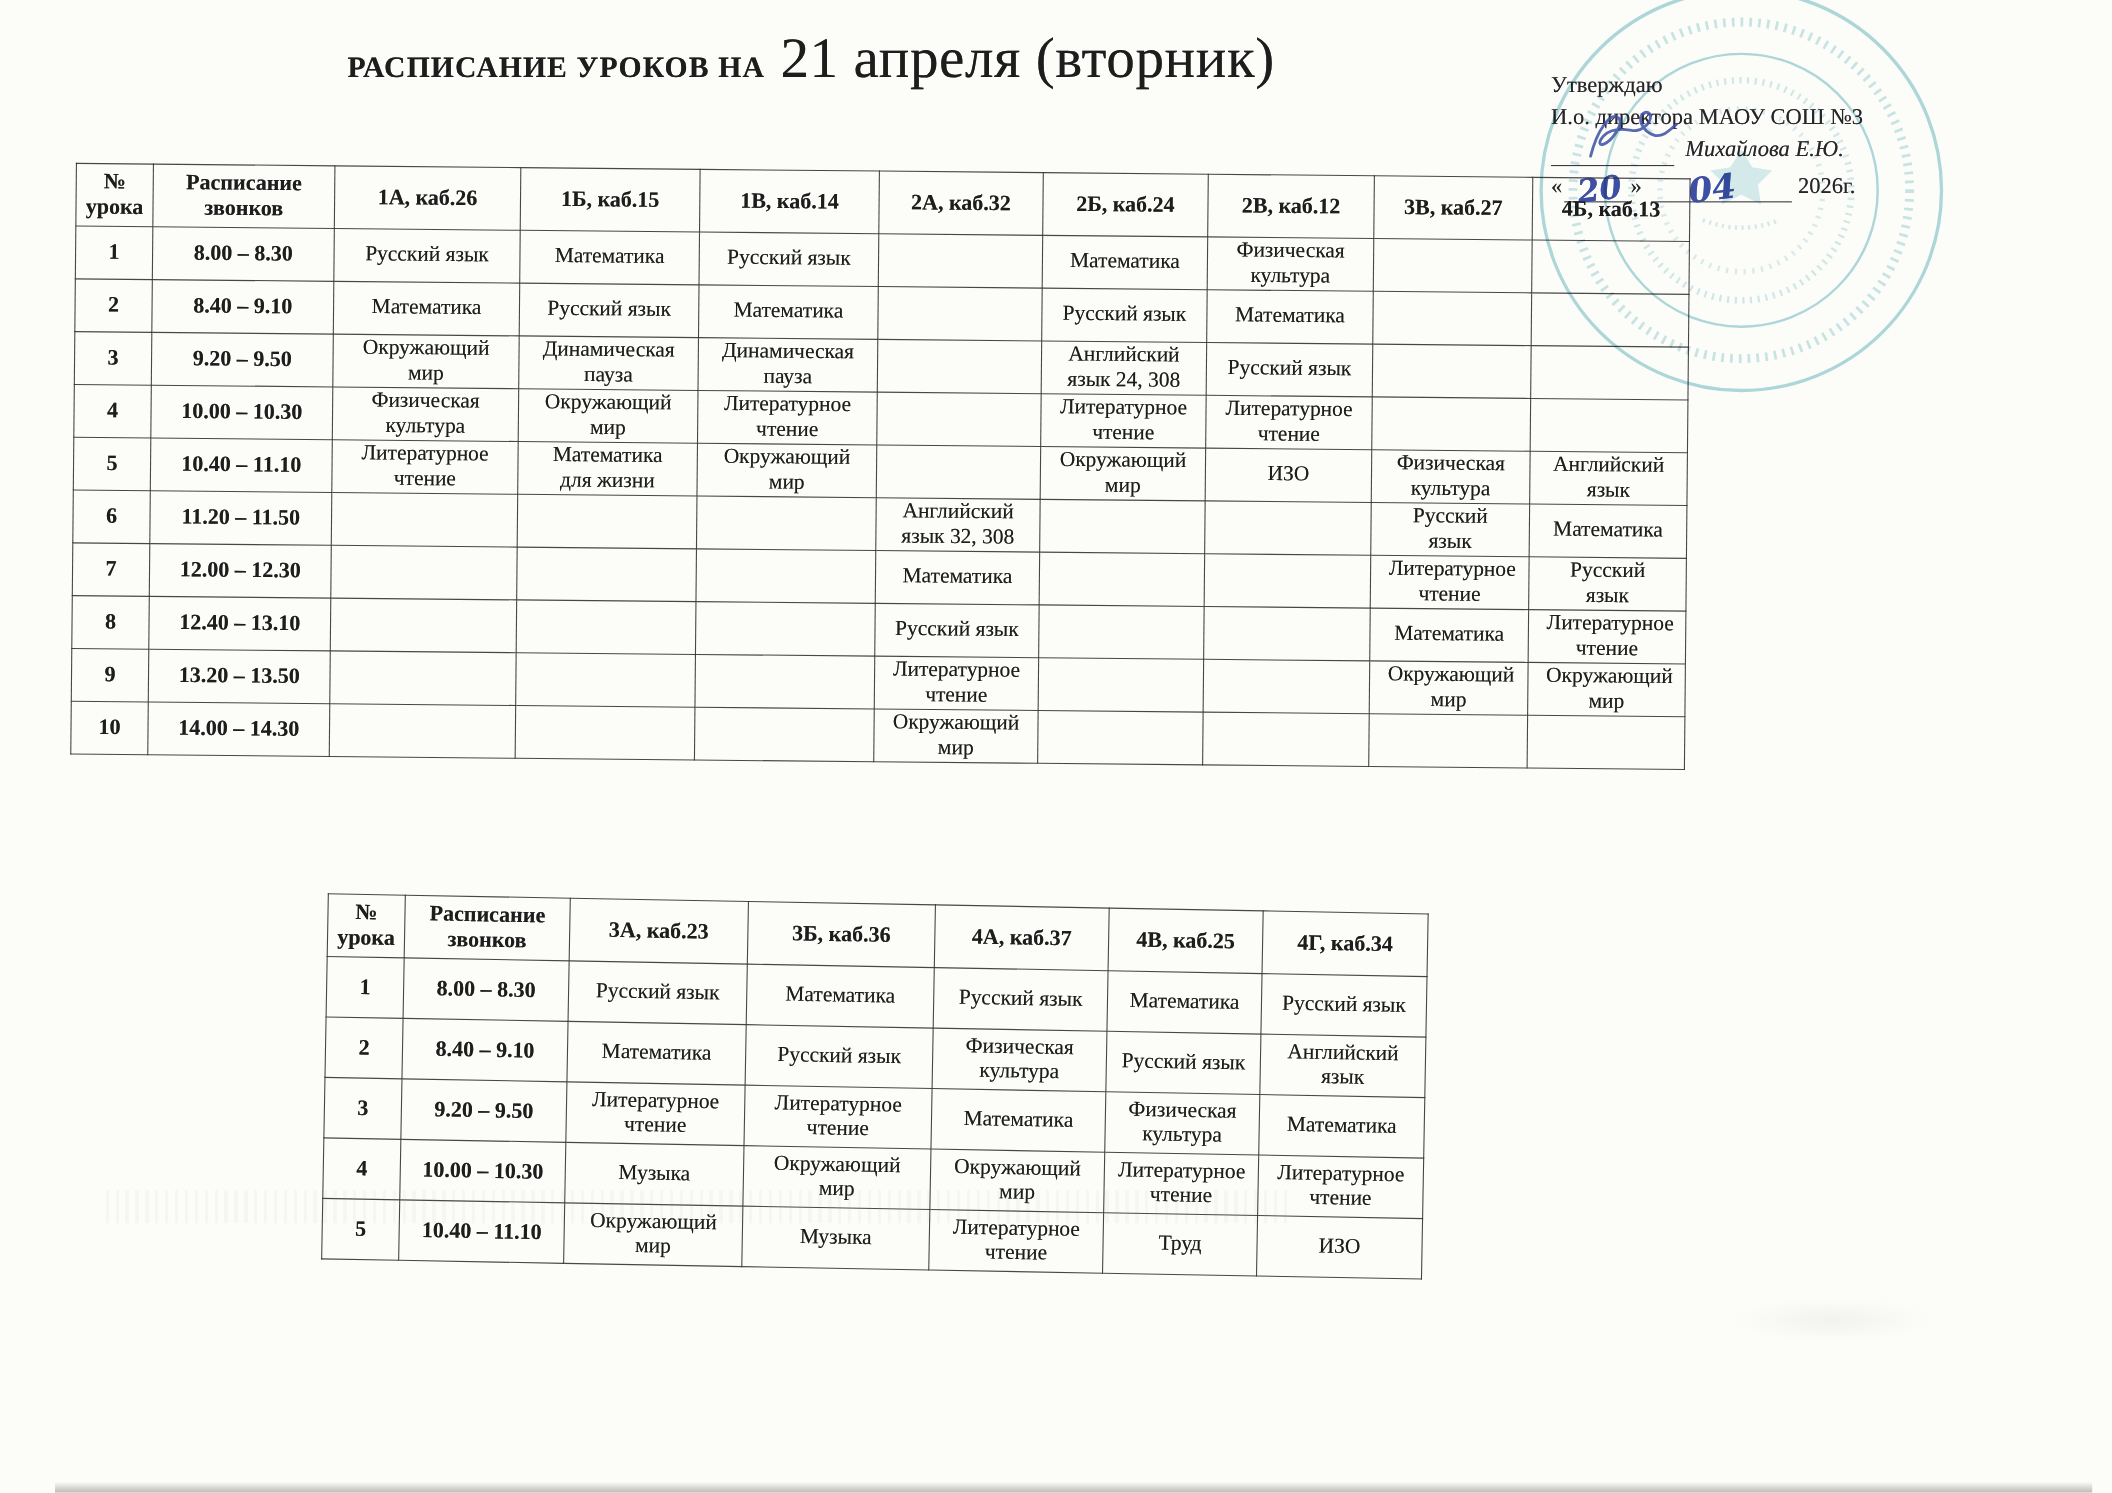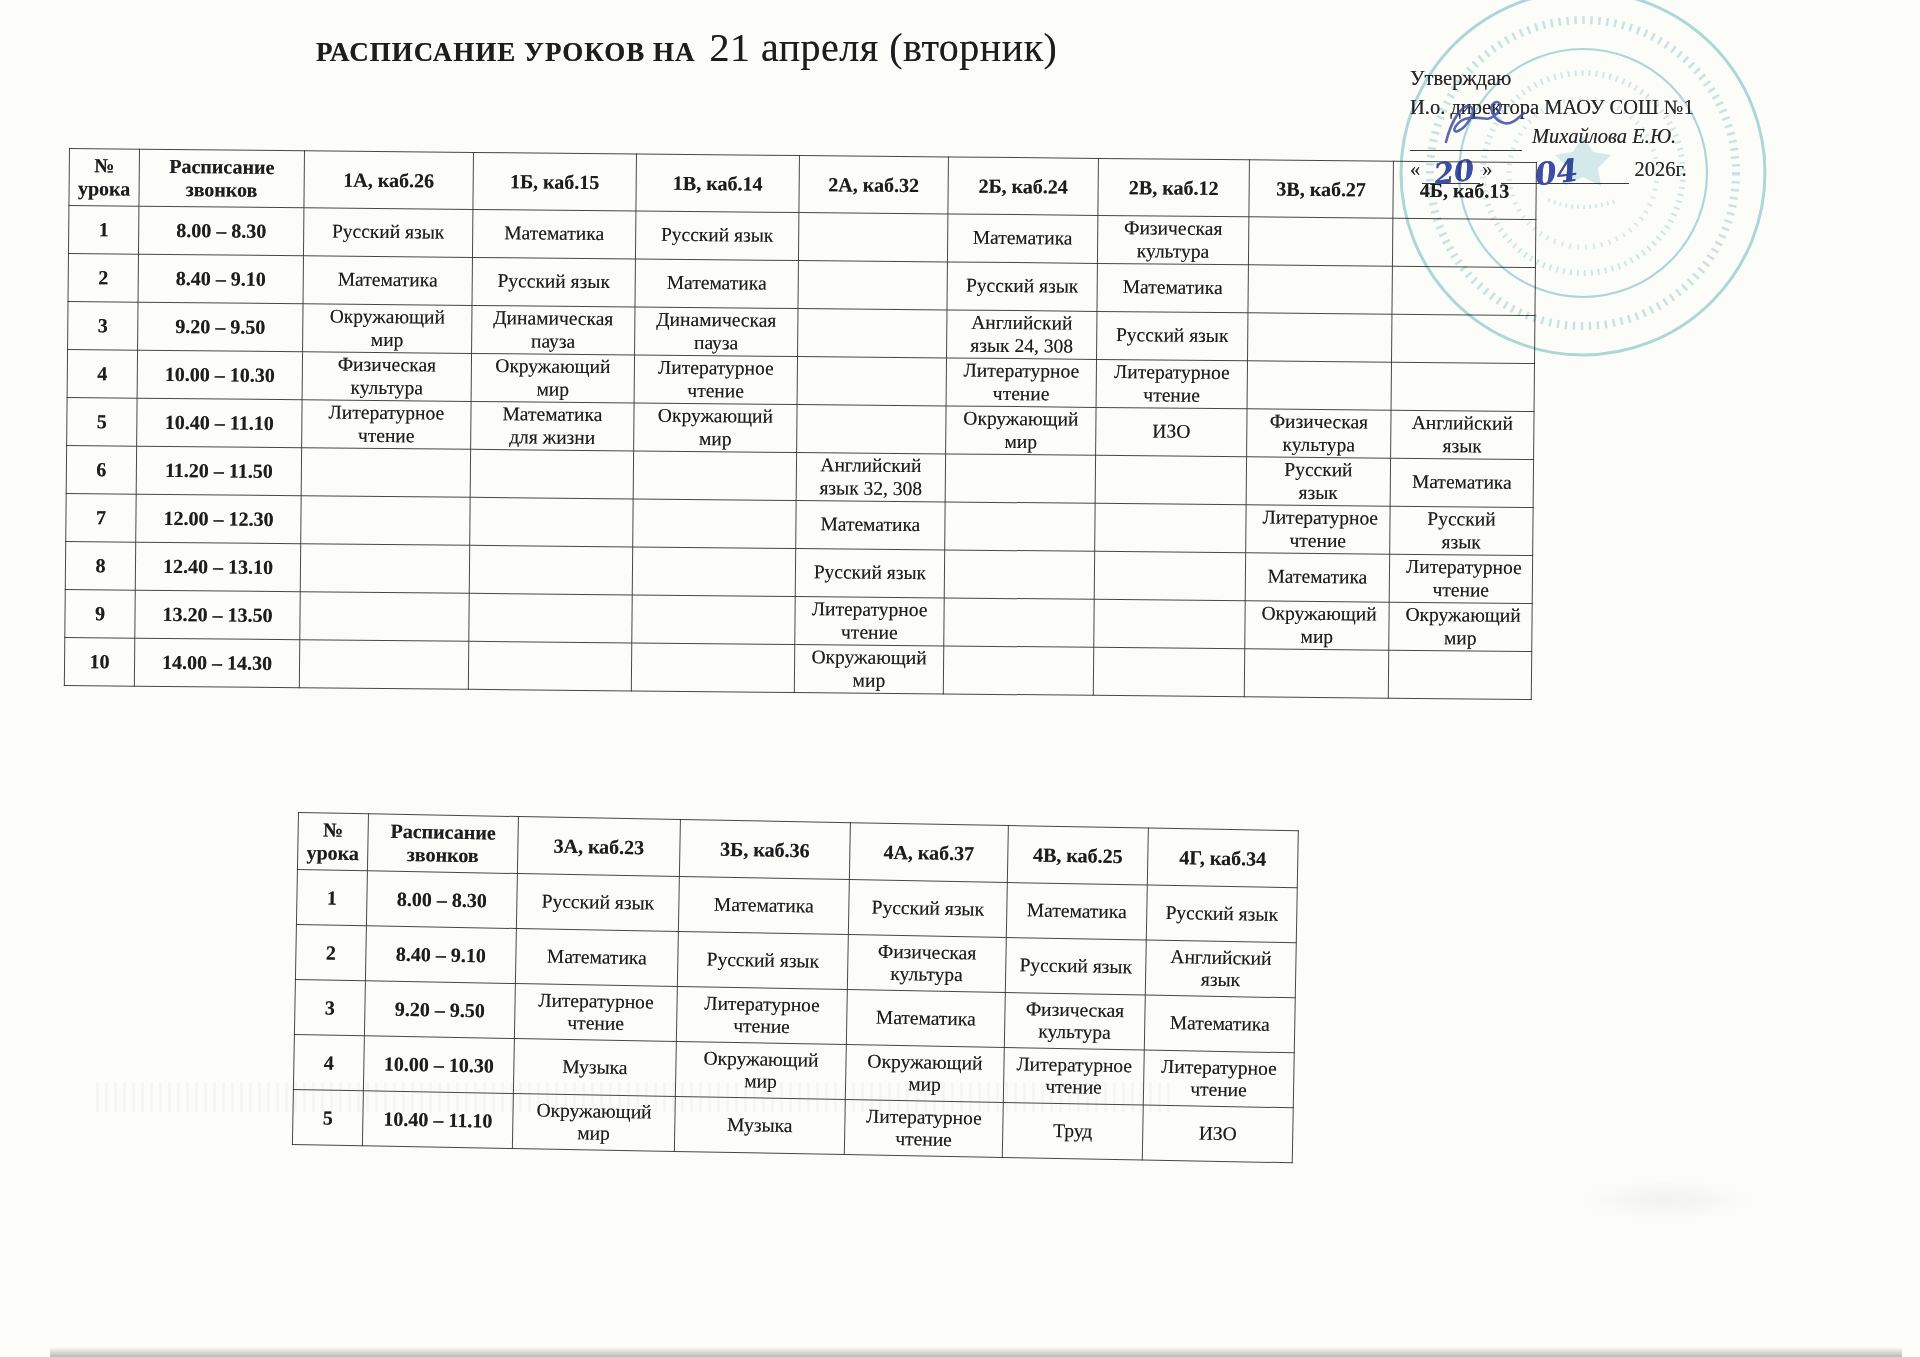--- a/index.html
+++ b/index.html
@@ -11,21 +11,21 @@
   }
   .page{position:absolute;inset:0;margin-left:36px;}
 
   
   .title{
     position:absolute;left:280px;top:24px;
     display:flex;align-items:baseline;gap:14px;white-space:nowrap;
     text-shadow:0 0 .5px rgba(25,25,25,.65);
   }
   .title-caps{font-size:27px;font-weight:bold;letter-spacing:1px;}
-  .title-date{font-size:40px;font-weight:normal;letter-spacing:.5px;}
+  .title-date{font-size:52px;font-weight:normal;letter-spacing:.5px;}
 
   
   .approval{
     position:absolute;left:1374px;top:64px;width:460px;
     font-size:20.5px;line-height:29px;color:#26262a;
     text-shadow:0 0 .4px rgba(30,30,35,.6);
   }
   .approval .row{height:29px;}
   .sig-row{position:relative;height:30px;font-style:italic;}
   .sig-underline{
@@ -97,21 +97,21 @@
 
 <div class="page">
 
   <div class="title">
     <span class="title-caps">РАСПИСАНИЕ УРОКОВ НА</span>
     <span class="title-date">21 апреля (вторник)</span>
   </div>
 
   <div class="approval">
     <div class="row">Утверждаю</div>
-    <div class="row">И.о. директора МАОУ СОШ №1</div>
+    <div class="row">И.о. директора МАОУ СОШ №3</div>
     <div class="sig-row">
       <span class="sig-underline"></span><span>Михайлова Е.Ю.</span>
       <svg class="sig-svg" width="96" height="58" viewBox="0 0 96 58">
         <path d="M8 46 C 14 22, 26 6, 33 11 C 39 15, 28 32, 20 35 C 12 38, 18 24, 31 22 C 44 20, 48 26, 56 20 C 66 13, 63 3, 56 7 C 50 11, 55 24, 66 27 C 74 29, 80 22, 86 17" fill="none" stroke="#3c4fa4" stroke-width="2.6" stroke-linecap="round" opacity=".85"></path>
       </svg>
     </div>
     <div class="date-row">
       <span>«</span>
       <span class="slot day">
         <span class="hand">20</span>

